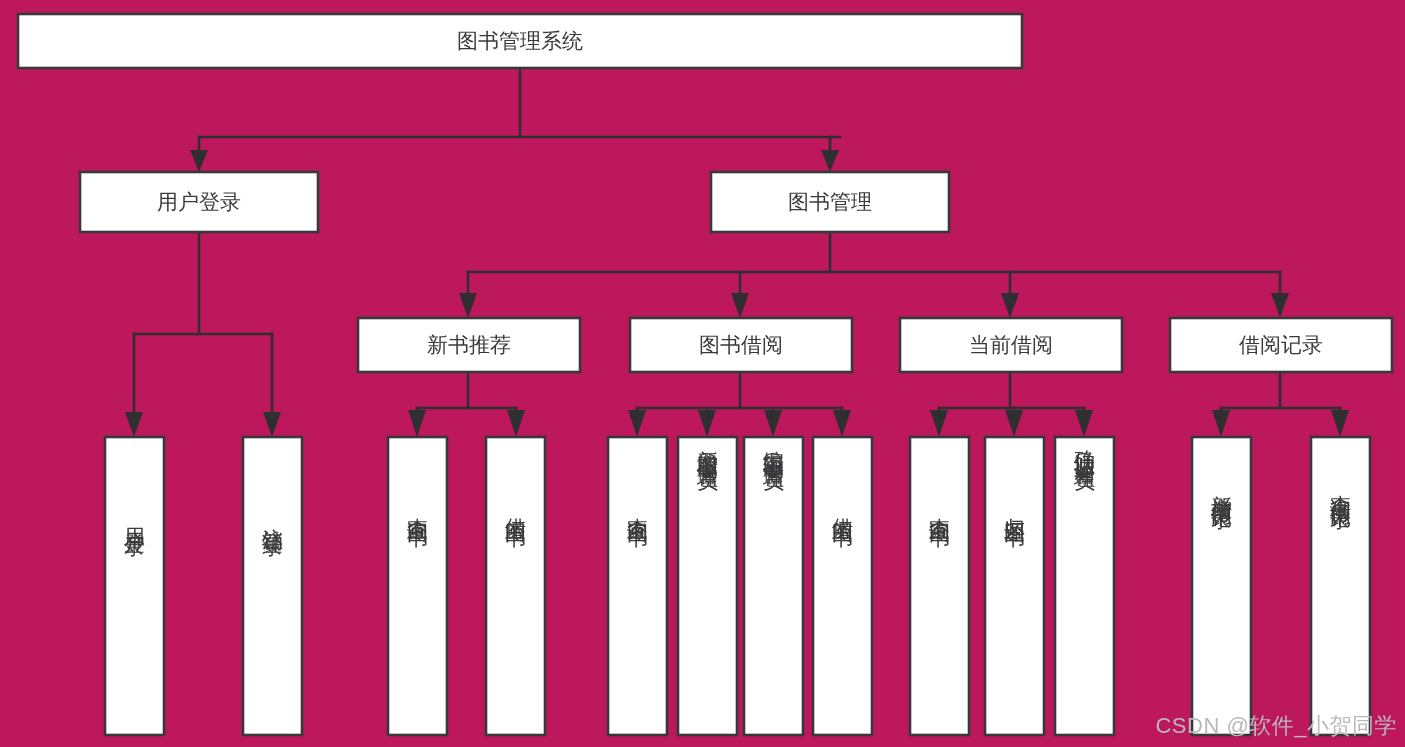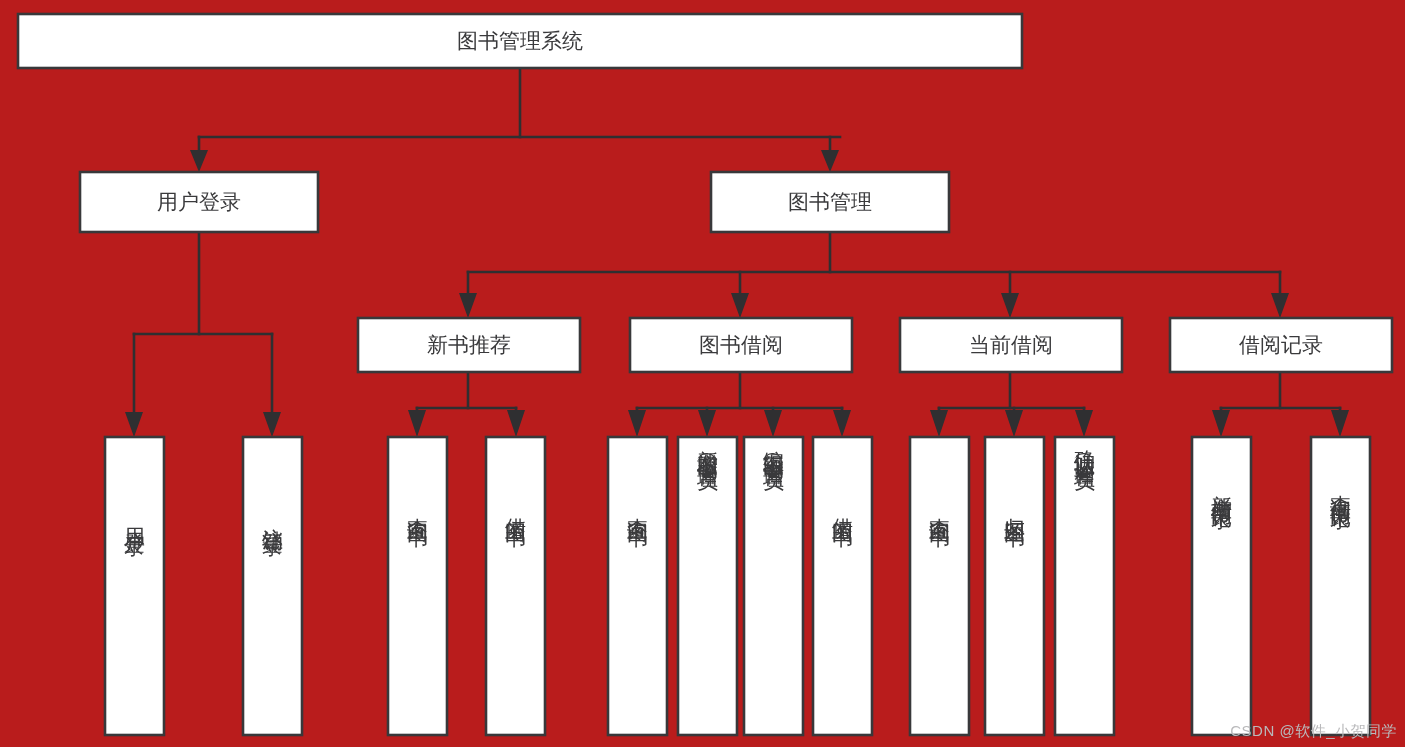--- a/index.html
+++ b/index.html
@@ -11,21 +11,21 @@
     width: 1405px;
     height: 747px;
     font-family: "Liberation Sans", "DejaVu Sans", sans-serif;
     overflow: hidden;
     position: relative;
   }
   #diagram-root {
     position: relative;
     width: 1405px;
     height: 747px;
-    background: #b91c1c;
+    background: #be185d;
   }
   svg.flow {
     position: absolute;
     left: 0;
     top: 0;
     width: 1405px;
     height: 747px;
     display: block;
   }
   .node-rect {
@@ -57,21 +57,21 @@
   }
   .edge-arrow {
     fill: #2f2f31;
     stroke: none;
   }
   .watermark {
     position: absolute;
     right: 8px;
     bottom: 6px;
     color: #b9b9bb;
-    font-size: 15px;
+    font-size: 22px;
     font-family: "Liberation Sans", "DejaVu Sans", sans-serif;
     letter-spacing: 0.5px;
     white-space: nowrap;
     user-select: none;
     pointer-events: none;
   }
 </style>
 </head>
 <body>
 

